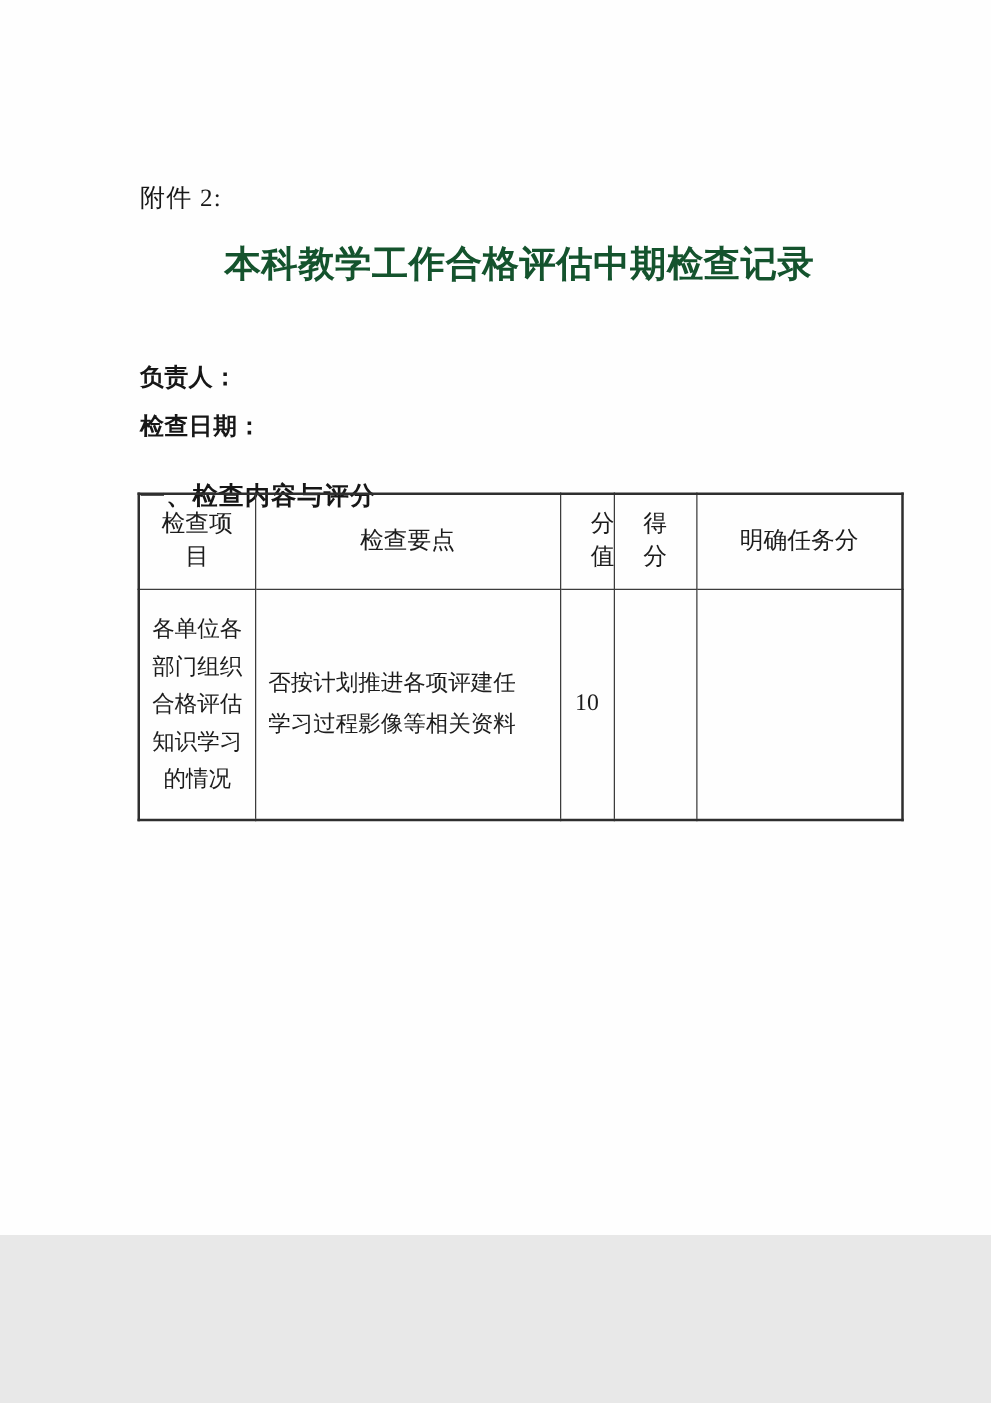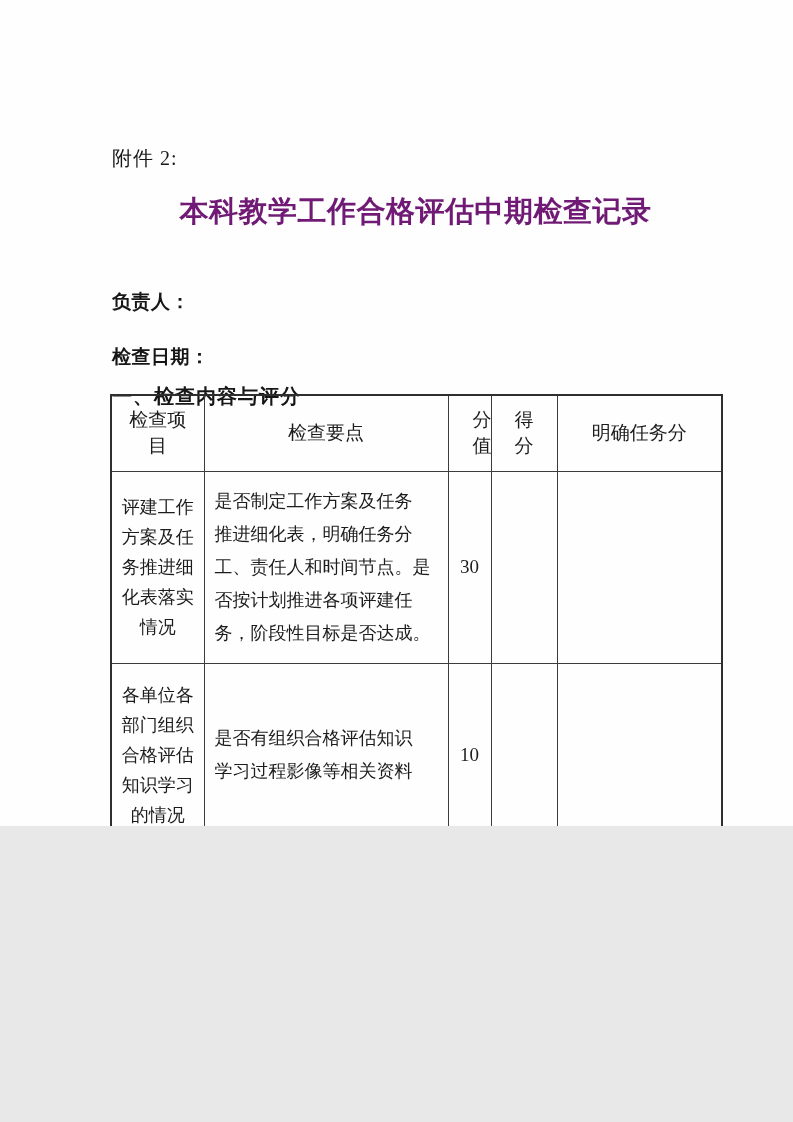--- a/index.html
+++ b/index.html
@@ -3,21 +3,21 @@
 <meta charset="utf-8">
 <style>
   html, body {
     margin: 0;
     padding: 0;
     background: #e8e8e8;
   }
   .page {
     position: relative;
     width: 793px;
-    height: 826px;
+    height: 988px;
     margin: 0 auto;
     background: #fefefe;
     overflow: hidden;
     color: #1a1a1a;
     font-family: "Liberation Serif", "DejaVu Serif", serif;
   }
   .attachment {
     position: absolute;
     left: 112px;
     top: 145px;
@@ -28,35 +28,35 @@
   .title {
     position: absolute;
     left: 110px;
     top: 192px;
     width: 611px;
     margin: 0;
     text-align: center;
     font-size: 29px;
     font-weight: bold;
     letter-spacing: 0.5px;
-    color: #701a75;
+    color: #14532d;
     font-family: "Liberation Serif", "DejaVu Serif", serif;
   }
   .field {
     position: absolute;
     left: 112px;
     font-size: 19px;
     font-weight: 600;
     letter-spacing: 0.5px;
     color: #161616;
     font-family: "Liberation Sans", "DejaVu Sans", sans-serif;
   }
   .field-unit { top: 250px; }
   .field-resp { top: 289px; }
-  .field-date { top: 344px; }
+  .field-date { top: 328px; }
   .section-heading {
     position: absolute;
     left: 112px;
     top: 367px;
     font-size: 20px;
     font-weight: 600;
     letter-spacing: 1px;
     color: #161616;
     font-family: "Liberation Sans", "DejaVu Sans", sans-serif;
     margin-top: 16px;
@@ -144,42 +144,27 @@
     <thead>
       <tr>
         <th>检查项目</th>
         <th>检查要点</th>
         <th class="th-score-value">分值</th>
         <th>得分</th>
         <th>明确任务分</th>
       </tr>
     </thead>
     <tbody>
-      <tr class="row-1">
-        <td class="cell-item">评建工作
-方案及任
-务推进细
-化表落实
-情况</td>
-        <td class="cell-points">是否制定工作方案及任务
-推进细化表，明确任务分
-工、责任人和时间节点。是
-否按计划推进各项评建任
-务，阶段性目标是否达成。</td>
-        <td class="cell-score-value">30</td>
-        <td class="cell-score"></td>
-        <td class="cell-evidence"></td>
-      </tr>
       <tr class="row-2">
         <td class="cell-item">各单位各
 部门组织
 合格评估
 知识学习
 的情况</td>
-        <td class="cell-points">是否有组织合格评估知识
+        <td class="cell-points">否按计划推进各项评建任
 学习过程影像等相关资料</td>
         <td class="cell-score-value">10</td>
         <td class="cell-score"></td>
         <td class="cell-evidence"></td>
       </tr>
     </tbody>
   </table>
 
   <div class="page-number">- 7 -</div>
 

